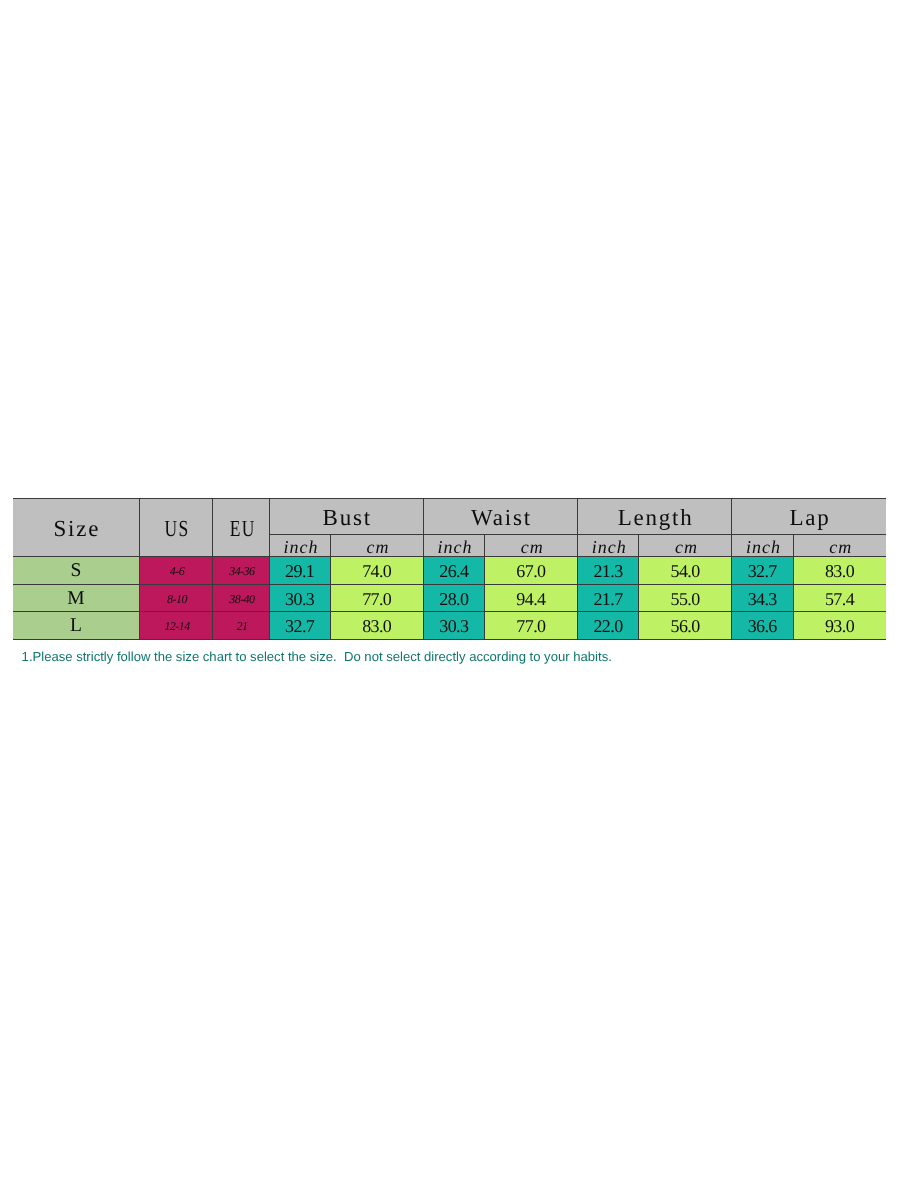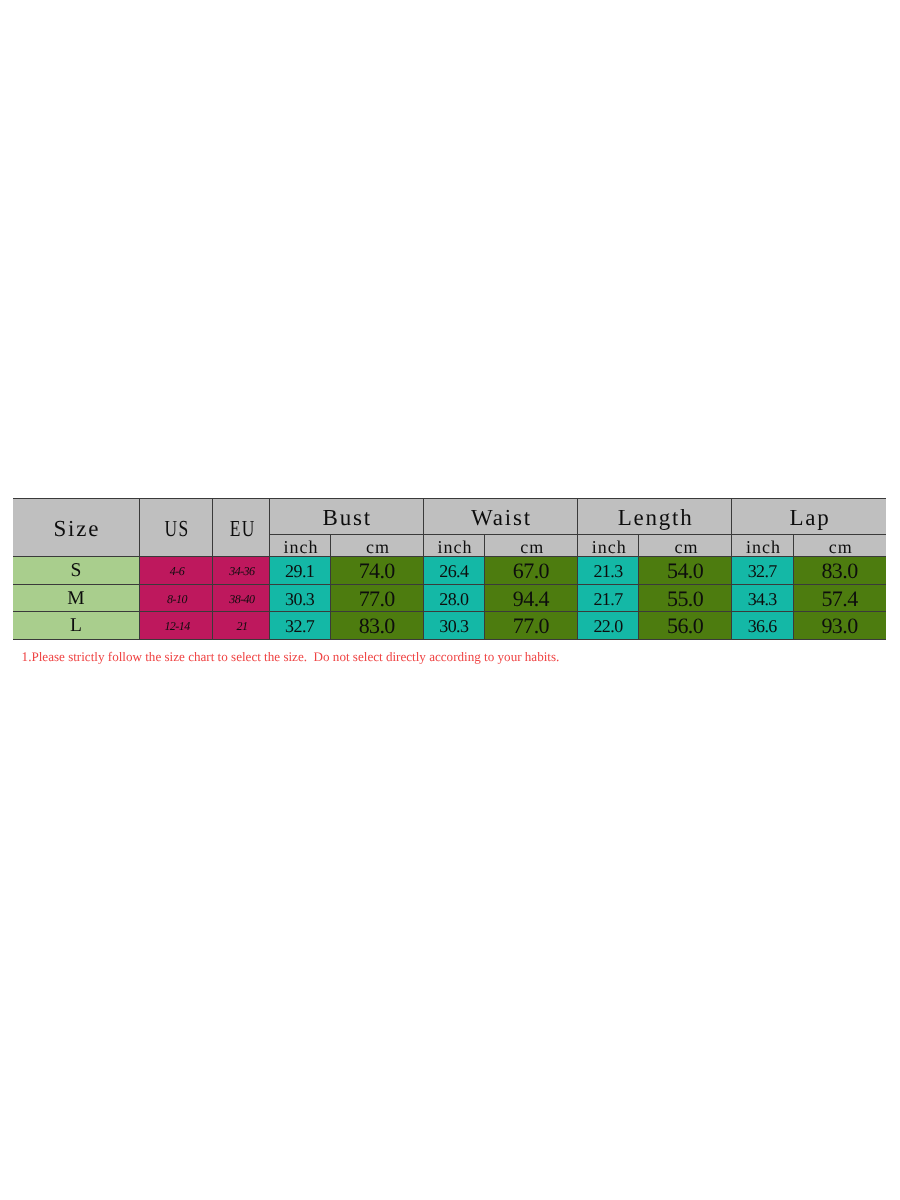--- a/index.html
+++ b/index.html
@@ -72,20 +72,21 @@
     transform: scaleX(0.76);
   }
 
   
   .hdr-unit { background: #bfbfbf; }
   #size-chart .hdr-unit th {
     box-sizing: border-box;
     height: 21px;
     padding-top: 3px;
     font-size: 18px;
+    font-style: italic;
     letter-spacing: 1px;
     text-indent: 2px;
     line-height: 1;
   }
 
   
   #size-chart tbody tr { height: 27.7px; }
   #size-chart tbody td {
     box-sizing: border-box;
     height: 27.7px;
@@ -106,33 +107,33 @@
     line-height: 1;
   }
   .cell-inch {
     background: #14b8a6;
     font-size: 18px;
     letter-spacing: -0.6px;
     text-indent: -0.6px;
     line-height: 1;
   }
   .cell-cm {
-    background: #4d7c0f;
-    font-size: 22px;
+    background: #bef264;
+    font-size: 18px;
     letter-spacing: -0.6px;
     text-indent: -0.6px;
     line-height: 1;
   }
 
   
   .note {
     position: absolute;
-    font-family: Liberation Serif, serif;
+    font-family: Liberation Sans, sans-serif;
     font-size: 13.1px;
-    color: #ef4444;
+    color: #0f766e;
     white-space: pre;
     line-height: 1;
     letter-spacing: 0;
     transform: translateZ(0);
   }
   #note-1 { left: 21.6px; top: 650.0px; }
   #note-2 { left: 87.6px; top: 682.0px; }
 </style>
 </head>
 <body>

